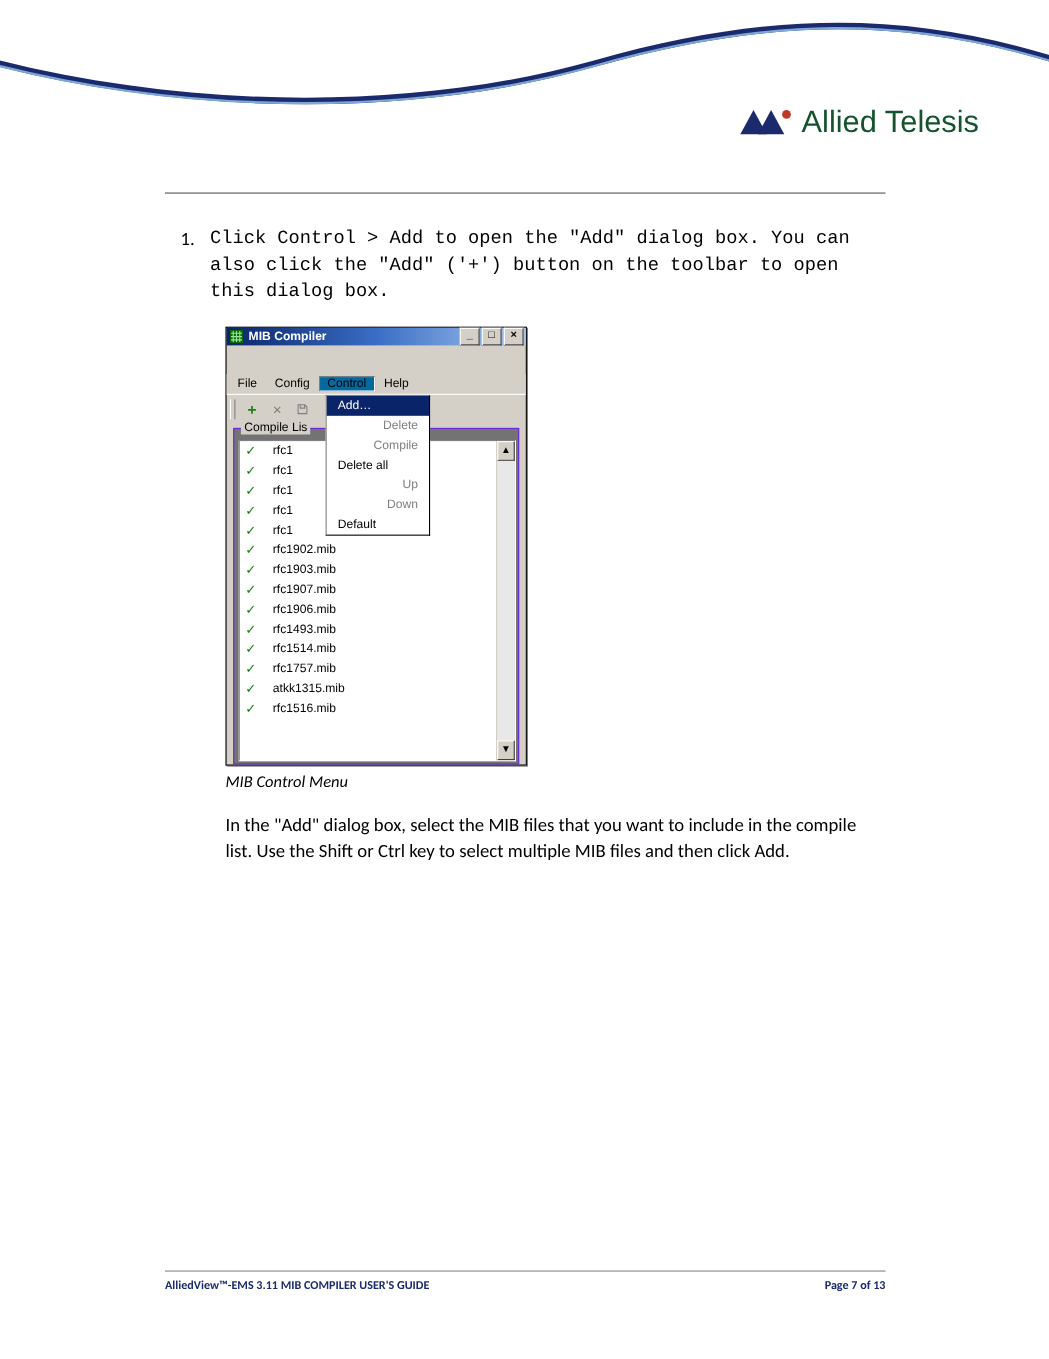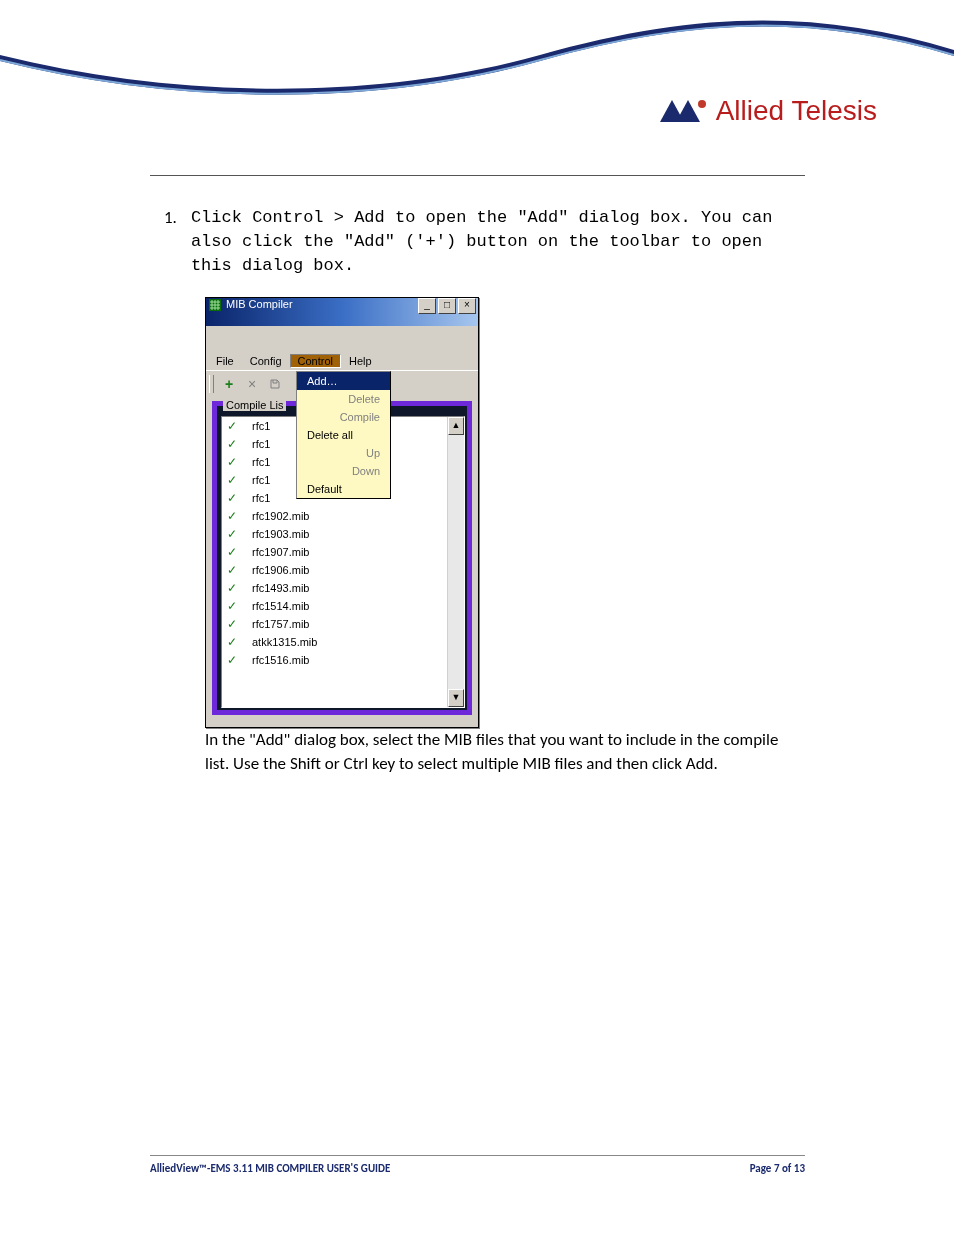--- a/index.html
+++ b/index.html
@@ -15,26 +15,26 @@
   }
   
   .wave {
     position: absolute;
     top: 0; left: 0;
     width: 954px;
     height: 110px;
   }
   .brand {
     position: absolute;
-    top: 95px; right: 77px;
+    top: 95px; right: 64px;
     display: flex;
     align-items: center;
     gap: 8px;
     font-size: 28px;
-    color: #b91c1c;
+    color: #14532d;
     font-family: "Helvetica Neue", Arial, sans-serif;
   }
   .brand svg { display:block; }
   .content {
     position: absolute;
     top: 175px;
     left: 150px;
     width: 655px;
   }
   h2.section {
@@ -77,27 +77,27 @@
   .win {
     width: 272px;
     border: 1px solid #000;
     background: #d4d0c8;
     font-family: Tahoma, sans-serif;
     font-size: 11px;
     box-shadow: 1px 1px 0 #808080;
     position: relative;
   }
   .titlebar {
-    height: 28px;
+    height: 16px;
     background: linear-gradient(90deg, #0a246a 0%, #3a6ec5 50%, #a6c6ee 100%);
     color: #fff;
     display: flex;
-    align-items: flex-start;
+    align-items: center;
     padding: 0 2px 0 2px;
-    font-weight: normal;
+    font-weight: bold;
   }
   .titlebar .app-icon {
     width: 14px; height: 14px;
     margin-right: 4px;
     display:flex;align-items:center;justify-content:center;
   }
   .titlebar .title { flex:1; color:#fff; font-size:11px; }
   .winbtns { display:flex; gap:2px; }
   .winbtns .b {
     width:16px;height:14px;
@@ -110,21 +110,21 @@
   .menubar {
     background:#d4d0c8;
     display:flex;
     padding:2px 2px;
     margin-top:26px;
   }
   .menubar .m {
     padding:1px 8px;
   }
   .menubar .m.open {
-    background:#a16207;
+    background:#0369a1;
     border:1px solid #808080;
     border-right-color:#fff;border-bottom-color:#fff;
     padding:0 7px;
   }
   .toolbar {
     display:flex;
     align-items:center;
     padding:2px 3px;
     border-top:1px solid #fff;
     position: relative;
@@ -138,37 +138,37 @@
     width:20px;height:20px;
     display:flex;align-items:center;justify-content:center;
     border:1px solid transparent;
     margin-right:1px;
     font-size:14px;
   }
   .dropdown {
     position:absolute;
     left:90px; top:0px;
     width:93px;
-    background:#fef9c3;
+    background:#ffffff;
     border:1px solid #808080;
     border-right:1px solid #000;border-bottom:1px solid #000;
     z-index:5;
   }
   .dropdown .item {
     padding:3px 10px;
     color:#000;
   }
   .dropdown .item.sel {
     background:#0a246a;color:#fff;
   }
   .dropdown .item.dis { color:#808080;text-align:right; }
   .listarea {
-    margin:4px 6px 12px 6px;
-    border:5px solid #6d28d9;
-    background:#0f172a;
+    margin:4px 6px 0 6px;
+    border:1px solid #6d28d9;
+    background:#737373;
     padding:4px 2px 2px 4px;
     position:relative;
   }
   .listarea .legend {
     position:absolute;
     top:-7px; left:6px;
     background:#d4d0c8;
     padding:0 3px;
     font-size:11px;
   }
@@ -345,20 +345,21 @@
               </div>
             </div>
           <div class="scrollbar">
             <div class="sbtn">▲</div>
             <div class="strack"></div>
             <div class="sbtn">▼</div>
           </div>
         </div>
       </div>
     </div>
+    <div class="caption">MIB Control Menu</div>
     <p class="after">In the "Add" dialog box, select the MIB files that you want to include in the compile list. Use the Shift or Ctrl key to select multiple MIB files and then click Add.</p>
   </div>
 </div>
 
 <div class="footer">
   <span>AlliedView™-EMS 3.11 MIB COMPILER USER'S GUIDE</span>
   <span>Page 7 of 13</span>
 </div>
 
 </body></html>

